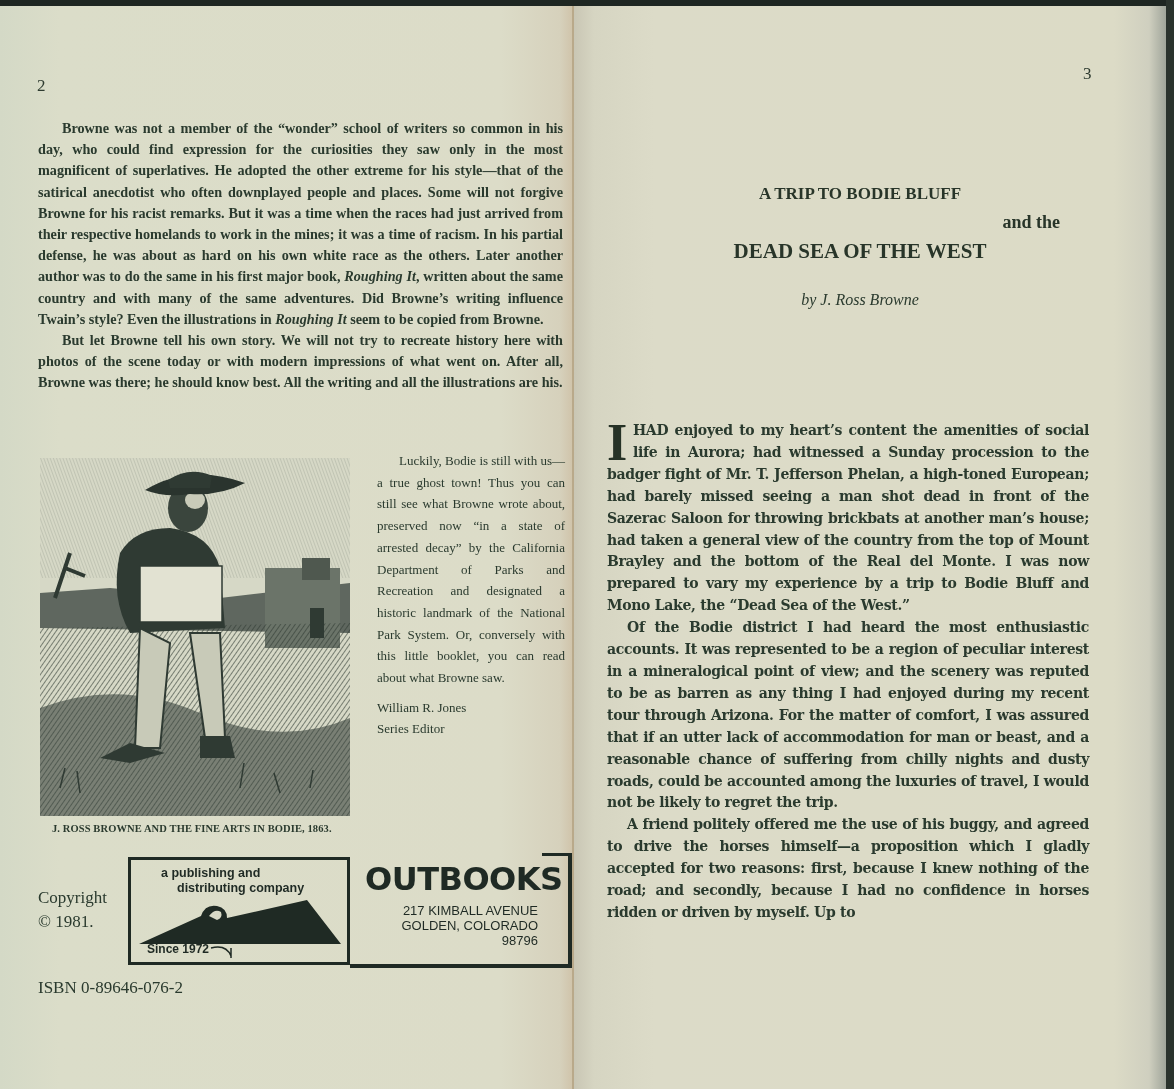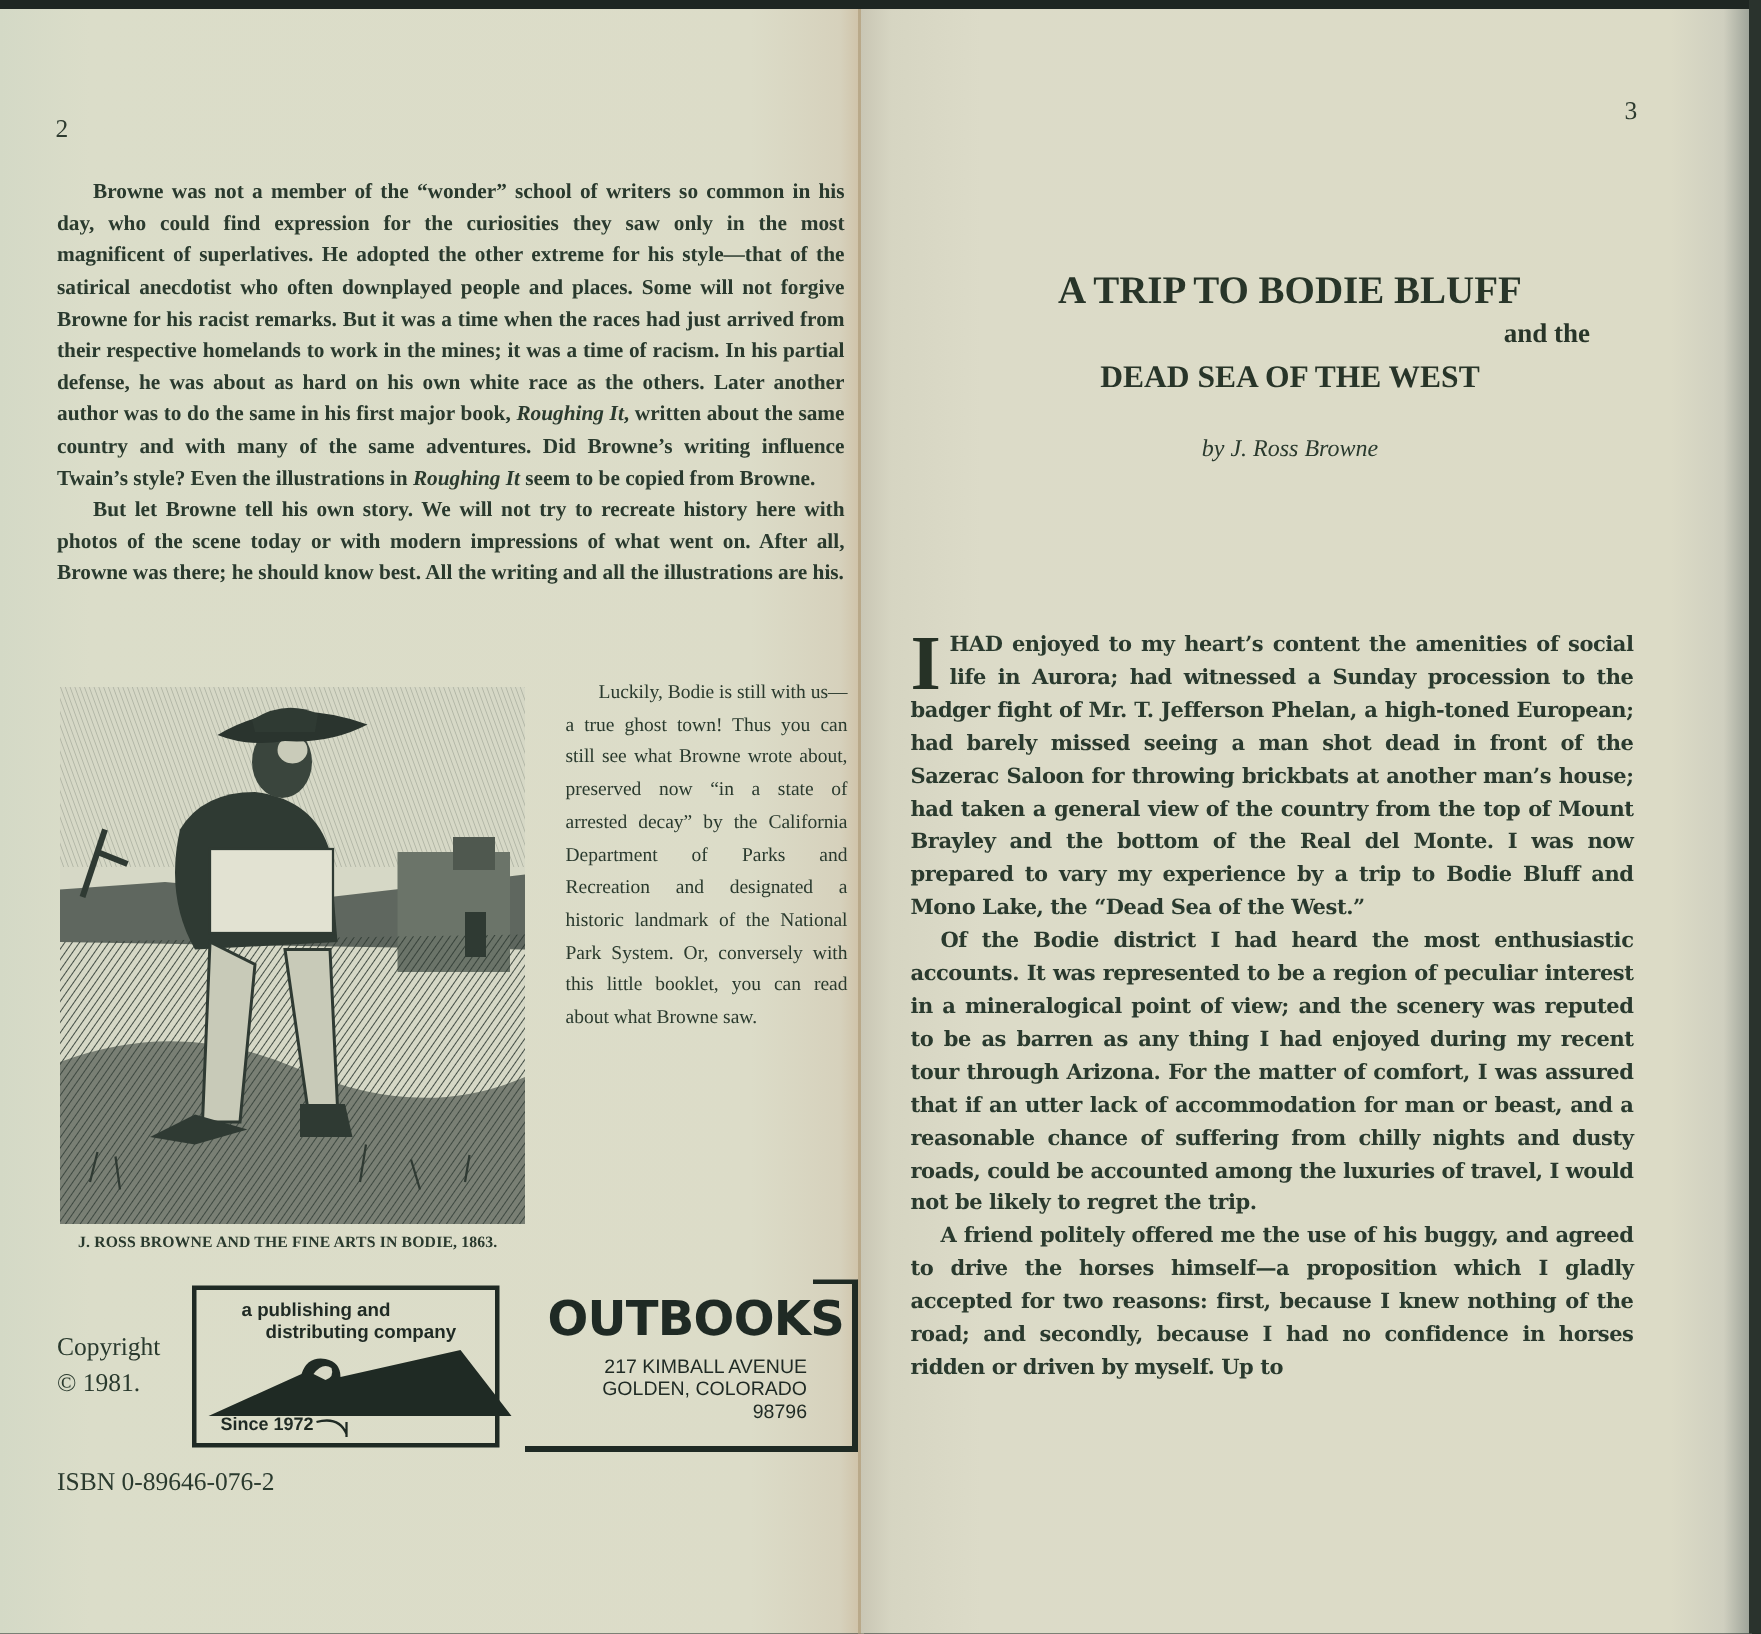--- a/index.html
+++ b/index.html
@@ -46,21 +46,21 @@
   .caption {
     position:absolute; left:52px; top:817px;
     font-family:"Liberation Serif", serif; font-weight:bold; font-size:10.5px; color:#2a3a2e; letter-spacing:0.1px;
   }
   .copyright {
     position:absolute; left:38px; top:880px; font-family:"Liberation Serif", serif; font-size:17px; line-height:24px; color:#2a3a2e;
   }
   .isbn { position:absolute; left:38px; top:972px; font-family:"Liberation Serif", serif; font-size:17px; color:#2a3a2e; }
 
   .logo-box {
-    position:absolute; left:128px; top:851px; width:205px; height:108px;
+    position:absolute; left:128px; top:851px; width:222px; height:108px;
     border:3px solid #1f2a24; box-sizing:border-box;padding-left:40px;
   }
   .logo-tag { position:absolute; left:30px; top:6px; font-family:"Liberation Sans", sans-serif; font-weight:bold; font-size:12.5px; line-height:15px; color:#1f2a24; }
   .logo-tag .l2 { padding-left:16px; }
   .logo-since { position:absolute; left:16px; bottom:6px; font-family:"Liberation Sans", sans-serif; font-weight:bold; font-size:12px; color:#1f2a24; }
   .logo-mtn { position:absolute; left:0; top:38px; }
   .outbooks-frame {
     position:absolute; left:350px; top:847px; width:222px; height:115px;
     border-top:3px solid #1f2a24; border-right:4px solid #1f2a24; border-bottom:4px solid #1f2a24;
     box-sizing:border-box; border-top-color:transparent;
@@ -70,21 +70,21 @@
     position:absolute; left:365px; top:854px; font-family:"DejaVu Sans", sans-serif; font-weight:bold;
     font-size:32px; letter-spacing:-0.5px; color:#1f2a24;
   }
   .outbooks-addr {
     position:absolute; left:382px; top:897px; width:156px; text-align:right;
     font-family:"Liberation Sans", sans-serif; font-size:13px; line-height:15px; color:#1f2a24;
   }
 
   .title-block { position:absolute; left:660px; top:172px; width:400px; text-align:center;
     font-family:"Liberation Serif", serif; font-weight:bold; color:#283529; }
-  .title-block .t1 { font-size:26px; line-height:31px; }
+  .title-block .t1 { font-size:17px; line-height:31px; }
   .title-block .t2 { font-size:18px; line-height:27px;text-align:right; }
   .title-block .t3 { font-size:21px; line-height:30px; }
   .byline { position:absolute; left:660px; top:285px; width:400px; text-align:center;
     font-family:"Liberation Serif", serif; font-style:italic; font-size:16px; color:#2a3a2e; }
   .section-head { position:absolute; left:660px; top:388px; width:430px; text-align:center;
     font-family:"DejaVu Serif", serif; font-weight:bold; font-size:10.5px; letter-spacing:0.6px; color:#2a3a2e; }
 
   .story {
     position:absolute; left:607px; top:414px; width:482px;
     font-family:"DejaVu Serif", serif; font-size:14px; line-height:21.9px; color:#2a3a2e;
@@ -144,20 +144,24 @@
 
         <path d="M105 32 Q150 5 205 25 Q180 38 150 36 Q125 40 105 32 Z" fill="#2a342e"></path>
         <path d="M128 22 Q150 8 172 18 L170 30 L130 30 Z" fill="#2f3a33"></path>
 
         <path d="M20 330 l5 -20 M40 335 l-3 -22 M200 330 l4 -25 M240 335 l-6 -20 M270 330 l3 -18" stroke="#2f3a33" stroke-width="1.5"></path>
       </svg>
     </div>
 
     <div class="side-col">
       <p>Luckily, Bodie is still with us—a true ghost town! Thus you can still see what Browne wrote about, preserved now “in a state of arrested decay” by the California Department of Parks and Recreation and designated a historic landmark of the National Park System. Or, conversely with this little booklet, you can read about what Browne saw.</p>
+      <div class="signoff">
+        <div>William R. Jones</div>
+        <div>Series Editor</div>
+      </div>
     </div>
 
     <div class="caption">J. ROSS BROWNE AND THE FINE ARTS IN BODIE, 1863.</div>
 
     <div class="copyright">
       <div>Copyright</div>
       <div>© 1981.</div>
     </div>
 
     <div class="logo-box">

